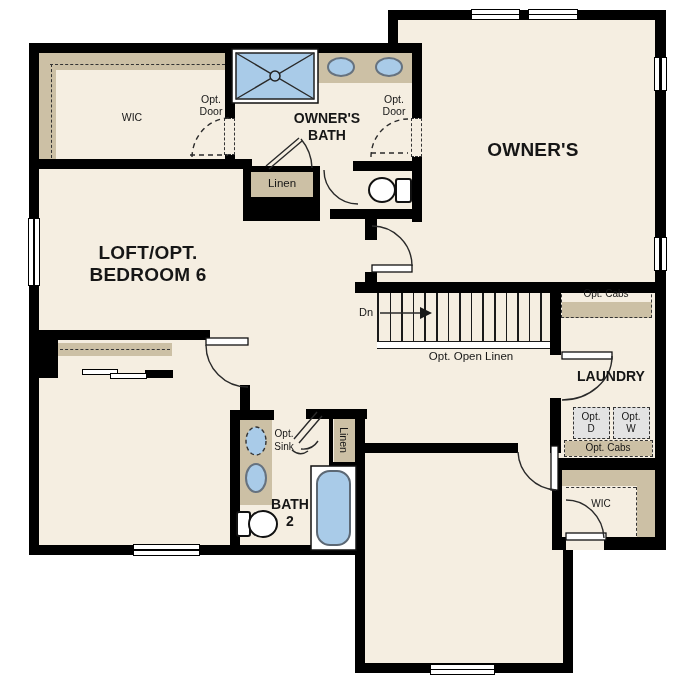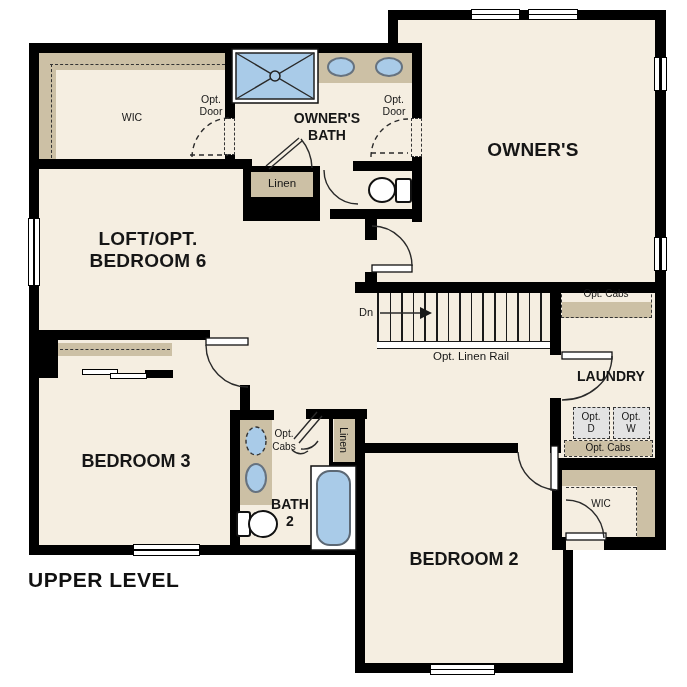--- a/index.html
+++ b/index.html
@@ -202,36 +202,35 @@
     <div>Opt.</div>
     <div>Door</div>
   </div>
 
   <div class="lbl big z5" style="left:533px;top:150px">
     <div>OWNER'S</div>
   </div>
 
   <div class="lbl sm z5" style="left:282px;top:184px;font-size:11.5px">Linen</div>
 
-  <div class="lbl big z5" style="left:148px;top:250px">
+  <div class="lbl big z5" style="left:148px;top:264px">
     <div>LOFT/OPT.</div>
     <div>BEDROOM 6</div>
   </div>
 
   <div class="lbl sm z5" style="left:366px;top:312px;font-size:11px">Dn</div>
-  <div class="lbl sm z5" style="left:471px;top:357px;font-size:11.5px">Opt. Linen Rail</div>
+  <div class="lbl sm z5" style="left:471px;top:357px;font-size:11.5px">Opt. Open Linen</div>
 
   <div class="lbl sm z5" style="left:606px;top:294px;font-size:10px">Opt. Cabs</div>
   <div class="lbl med z5" style="left:611px;top:376px">LAUNDRY</div>
 
-  <div class="lbl bed z5" style="left:136px;top:462px">BEDROOM 3</div>
 
   <div class="lbl sm z5" style="left:284px;top:440px;font-size:10px;line-height:1.25">
     <div>Opt.</div>
-    <div>Cabs</div>
+    <div>Sink</div>
   </div>
 
   <div class="lbl sm z5" style="left:591px;top:422px;font-size:10px;line-height:1.15">
     <div>Opt.</div>
     <div>D</div>
   </div>
   <div class="lbl sm z5" style="left:631px;top:422px;font-size:10px;line-height:1.15">
     <div>Opt.</div>
     <div>W</div>
   </div>
@@ -239,17 +238,15 @@
 
   <div class="lbl sm lbl-vert z5" style="left:344px;top:440px;font-size:10.5px">Linen</div>
 
   <div class="lbl med z5" style="left:290px;top:513px">
     <div>BATH</div>
     <div>2</div>
   </div>
 
   <div class="lbl sm z5" style="left:601px;top:504px;font-size:10px">WIC</div>
 
-  <div class="lbl bed z5" style="left:464px;top:560px">BEDROOM 2</div>
-
-  <div class="lbl-left title z5" style="left:28px;top:568px">UPPER LEVEL</div>
+
 
 </div>
 
 </body></html>

